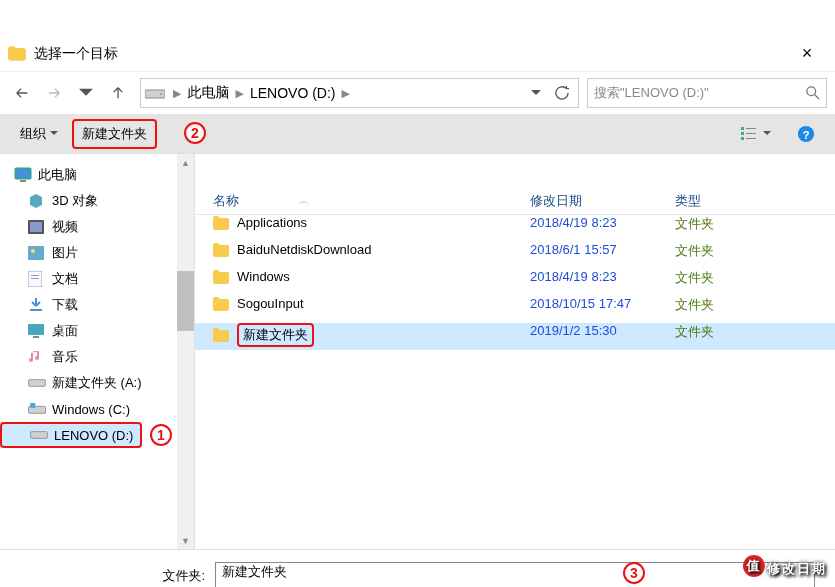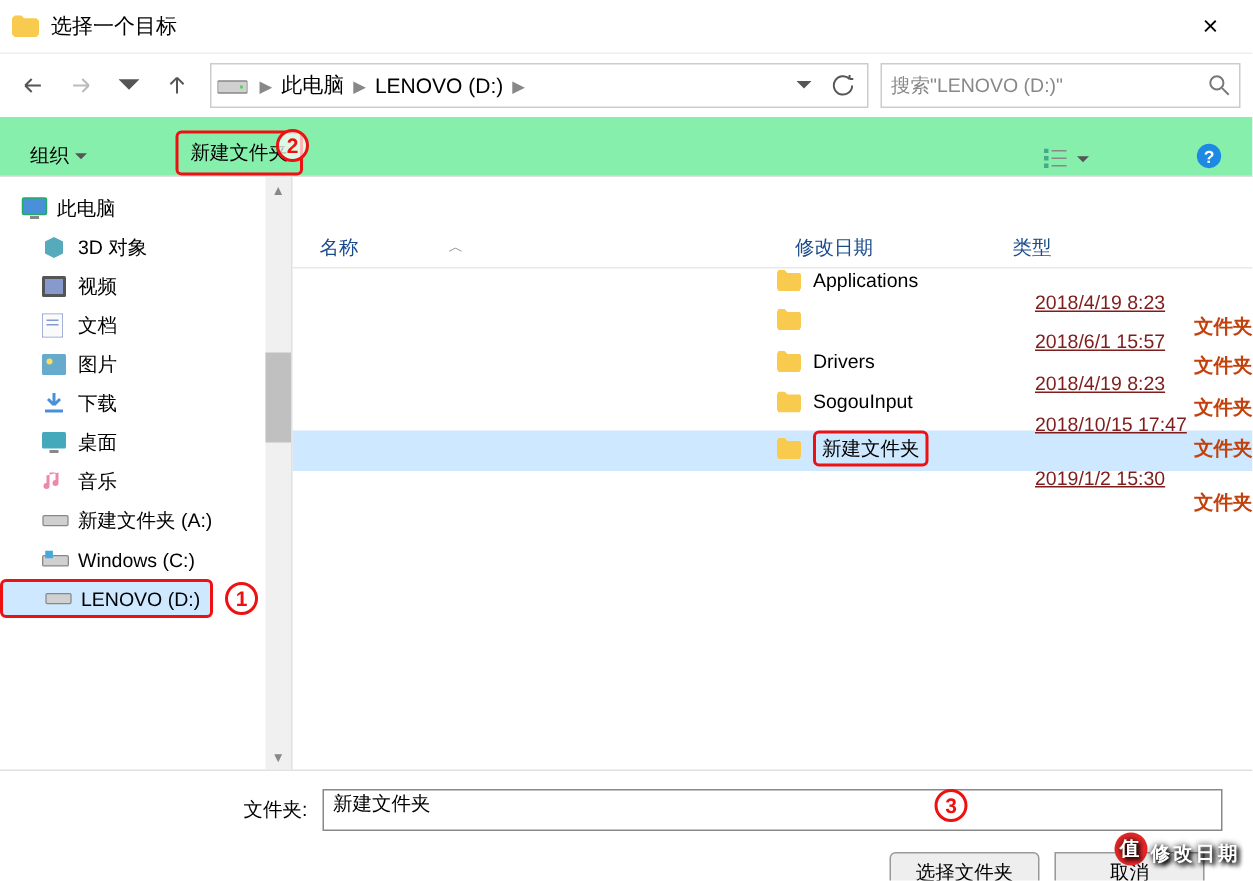--- a/index.html
+++ b/index.html
@@ -1,61 +1,61 @@
 <!DOCTYPE html>
 <html><head>
   <meta charset="utf-8">
   <style>
     * { box-sizing: border-box; margin: 0; padding: 0; font-family: "Microsoft YaHei", "Segoe UI", sans-serif; font-size: 13px; }
     body { background: #fff; width: 835px; height: 587px; overflow: hidden; position: relative; }
     
-    .titlebar { height: 36px; display: flex; align-items: center; padding: 0 8px; border-bottom: 1px solid #eee; }
+    .titlebar { height: 36px; display: flex; align-items: center; padding: 0 8px; border-bottom: 1px solid #eee; margin-top: 36px; }
     .titlebar .folder-glyph { width: 18px; height: 15px; margin-right: 8px; }
     .titlebar .title { flex: 1; font-size: 14px; }
     .titlebar .close { width: 40px; text-align: center; font-size: 18px; font-weight: 300; }
     
     .navbar { height: 42px; display: flex; align-items: center; padding: 4px 8px; gap: 4px; }
     .nav-btn { width: 28px; height: 28px; display: flex; align-items: center; justify-content: center; color: #555; }
     .nav-btn svg { width: 14px; height: 14px; }
     .nav-btn.disabled { color: #bbb; }
     .address-bar { flex: 1; height: 30px; border: 1px solid #ccc; display: flex; align-items: center; padding: 0 4px; margin: 0 4px; }
     .drive-glyph { width: 20px; height: 12px; margin-right: 6px; }
     .breadcrumb-seg { padding: 0 4px; font-size: 14px; }
     .chev { color: #888; padding: 0 2px; font-size: 11px; }
     .addr-actions { margin-left: auto; display: flex; gap: 2px; }
     .addr-btn { width: 24px; height: 24px; display: flex; align-items: center; justify-content: center; color: #555; }
     .search-bar { width: 240px; height: 30px; border: 1px solid #ccc; display: flex; align-items: center; padding: 0 6px; color: #888; }
     .search-bar .ph { flex: 1; }
     
-    .toolbar { height: 40px; display: flex; align-items: flex-end; padding: 0 12px; border-bottom: 1px solid #e0e0e0; background: #86efac; gap: 45px; }
+    .toolbar { height: 40px; display: flex; align-items: center; padding: 0 12px; border-bottom: 1px solid #e0e0e0; background: #e5e5e5; }
     .tool-btn { padding: 4px 8px; display: flex; align-items: center; gap: 4px; }
     .toolbar .spacer { flex: 1; }
     .highlight-red { border: 2px solid #e11; border-radius: 4px; }
     .annotation-num { position: absolute; width: 22px; height: 22px; border: 2px solid #e11; border-radius: 50%; display: flex; align-items: center; justify-content: center; color: #e11; font-weight: bold; font-size: 14px; background: rgba(255,255,255,0.7); }
     
     .body-area { display: flex; height: 395px; }
     .tree { width: 195px; border-right: 1px solid #e0e0e0; padding-top: 8px; overflow: hidden; position: relative; }
     .tree-item { display: flex; align-items: center; height: 26px; padding-left: 28px; gap: 6px; }
     .tree-item.root { padding-left: 14px; font-weight: 400; }
     .tree-item.selected { background: #cde8ff; }
     .tree-icon { width: 18px; height: 16px; display: flex; align-items: center; }
     .tree-scroll { position: absolute; right: 0; top: 0; bottom: 0; width: 17px; background: #f0f0f0; display: flex; flex-direction: column; }
     .tree-scroll .arrow { height: 17px; display: flex; align-items: center; justify-content: center; color: #888; font-size: 9px; }
     .tree-scroll .thumb { width: 100%; height: 60px; background: #c0c0c0; margin-top: 100px; }
     
     .file-list { flex: 1; }
     .list-header { display: flex; height: 28px; align-items: center; border-bottom: 1px solid #e8e8e8; color: #1a4b8c; font-size: 13px; margin-top: 33px; }
     .col-name { width: 335px; padding-left: 18px; display: flex; align-items: center; gap: 60px; }
     .col-date { width: 145px; }
     .col-type { flex: 1; }
-    .list-row { display: flex; height: 27px; align-items: flex-end; padding-left: 18px; flex-direction: column; }
+    .list-row { display: flex; height: 27px; align-items: flex-start; padding-left: 18px; }
     .list-row.selected { background: #cde8ff; }
     .row-name { width: 317px; display: flex; align-items: center; gap: 8px; }
-    .row-date { width: 145px; color: #7f1d1d; text-decoration: underline; }
-    .row-type { flex: 1; color: #c2410c; font-weight: bold; }
+    .row-date { width: 145px; color: #1d4ed8; }
+    .row-type { flex: 1; color: #4d7c0f; }
     .folder-sm { width: 16px; height: 14px; }
     
     .footer { border-top: 1px solid #e0e0e0; padding: 12px 20px; }
     .input-row { display: flex; align-items: center; gap: 10px; margin-bottom: 14px; }
     .input-label { width: 185px; text-align: right; }
     .folder-input { flex: 1; height: 28px; border: 1px solid #888; padding: 0 6px; background: #fff; }
     .btn-row { display: flex; justify-content: flex-end; gap: 10px; padding-right: 12px; }
     .btn { width: 100px; height: 28px; border: 1px solid #999; background: #eee; display: flex; align-items: center; justify-content: center; }
     
     .watermark { position: absolute; right: 8px; bottom: 8px; font-size: 22px; font-weight: 900; color: #fff; text-shadow: 0 0 4px #000, 2px 2px 3px #000; letter-spacing: 2px; font-family: sans-serif; }
@@ -184,36 +184,36 @@
         <span class="tree-icon">
           <svg width="16" height="14" viewBox="0 0 16 14">
             <rect width="16" height="14" rx="1" fill="#555"></rect>
             <rect x="2" y="2" width="12" height="10" fill="#89c"></rect>
           </svg>
         </span>
         <span>视频</span>
       </div>
     <div class="tree-item">
         <span class="tree-icon">
+          <svg width="16" height="14" viewBox="0 0 16 14">
+            <rect width="16" height="14" rx="1" fill="#6ac"></rect>
+            <circle cx="5" cy="5" r="2" fill="#fd5"></circle>
+          </svg>
+        </span>
+        <span>图片</span>
+      </div>
+    <div class="tree-item">
+        <span class="tree-icon">
           <svg width="14" height="16" viewBox="0 0 14 16">
             <rect width="14" height="16" rx="1" fill="#fafafa" stroke="#89c"></rect>
             <rect x="3" y="4" width="8" height="1" fill="#89c"></rect>
             <rect x="3" y="7" width="8" height="1" fill="#89c"></rect>
           </svg>
         </span>
         <span>文档</span>
-      </div>
-    <div class="tree-item">
-        <span class="tree-icon">
-          <svg width="16" height="14" viewBox="0 0 16 14">
-            <rect width="16" height="14" rx="1" fill="#6ac"></rect>
-            <circle cx="5" cy="5" r="2" fill="#fd5"></circle>
-          </svg>
-        </span>
-        <span>图片</span>
       </div>
     <div class="tree-item">
         <span class="tree-icon">
           <svg width="16" height="16" viewBox="0 0 16 16">
             <path fill="#4a90d9" d="M8 1v8m0 0l-4-4m4 4l4-4M2 13h12" stroke="#4a90d9" stroke-width="2"></path>
           </svg>
         </span>
         <span>下载</span>
       </div>
     <div class="tree-item">
@@ -287,30 +287,31 @@
           <span>Applications</span>
         </div>
       <div class="row-date">2018/4/19 8:23</div>
       <div class="row-type">文件夹</div>
     </div>
     <div class="list-row">
       <div class="row-name">
           <svg class="folder-sm" viewBox="0 0 16 14">
             <path fill="#f8ca4d" d="M0 2l1-2h4l2 2h8l1 1v9l-1 2H1l-1-2z"></path>
           </svg>
+          <span>BaiduNetdiskDownload</span>
         </div>
       <div class="row-date">2018/6/1 15:57</div>
       <div class="row-type">文件夹</div>
     </div>
     <div class="list-row">
       <div class="row-name">
           <svg class="folder-sm" viewBox="0 0 16 14">
             <path fill="#f8ca4d" d="M0 2l1-2h4l2 2h8l1 1v9l-1 2H1l-1-2z"></path>
           </svg>
-          <span>Drivers</span>
+          <span>Windows</span>
         </div>
       <div class="row-date">2018/4/19 8:23</div>
       <div class="row-type">文件夹</div>
     </div>
     <div class="list-row">
       <div class="row-name">
           <svg class="folder-sm" viewBox="0 0 16 14">
             <path fill="#f8ca4d" d="M0 2l1-2h4l2 2h8l1 1v9l-1 2H1l-1-2z"></path>
           </svg>
           <span>SogouInput</span>

